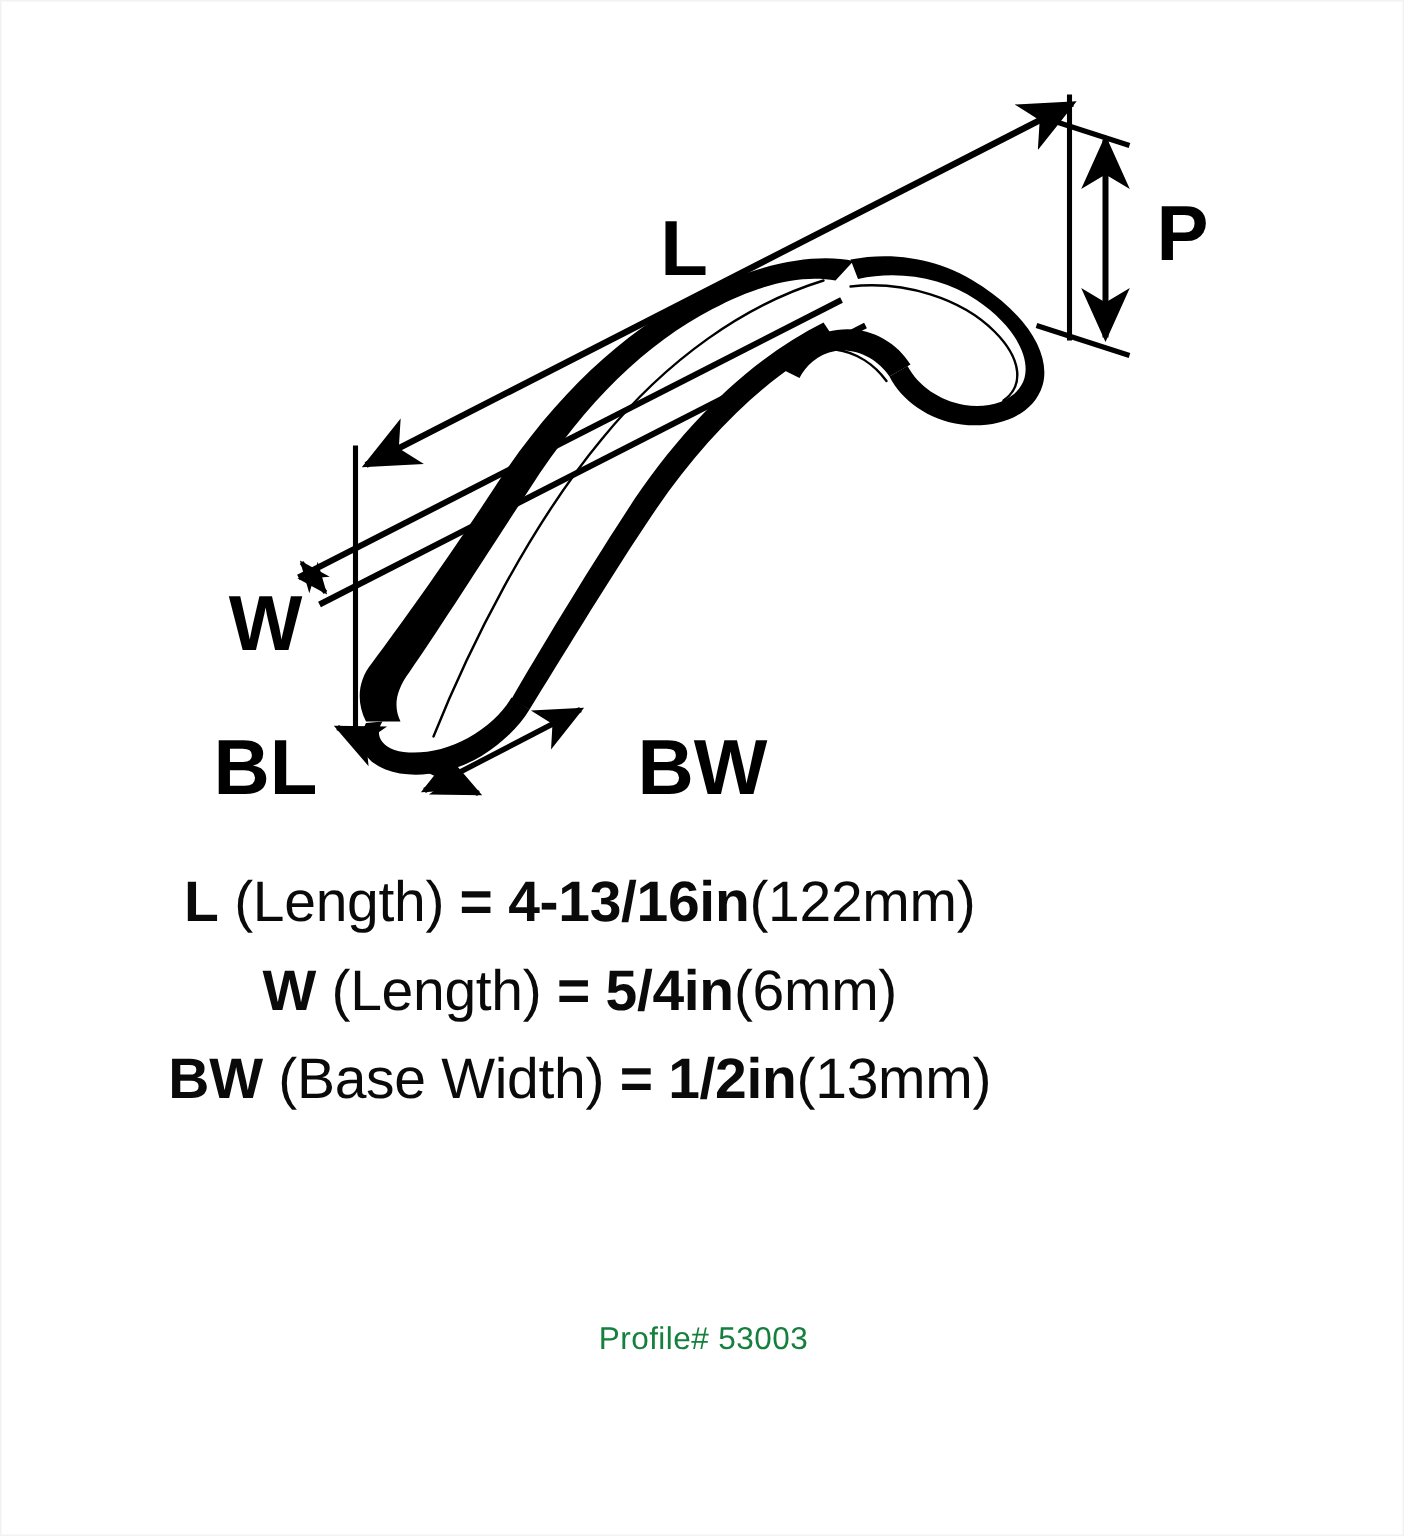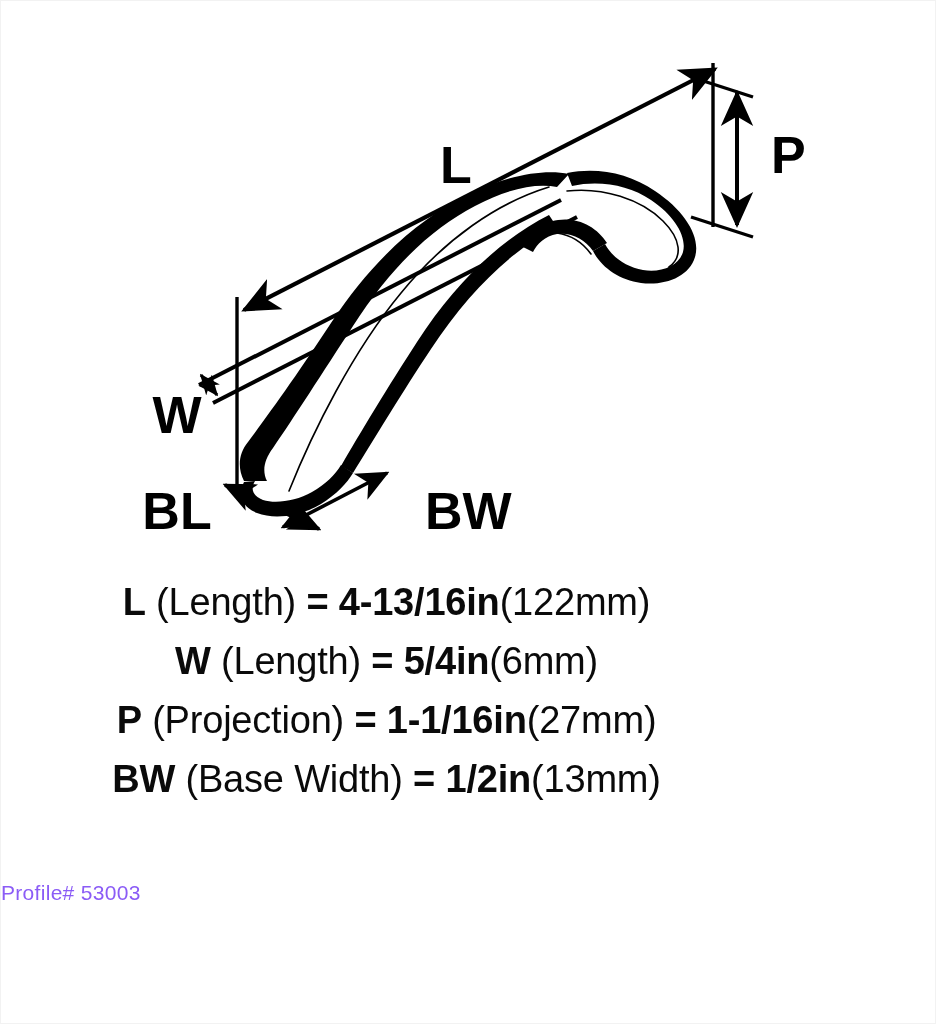--- a/index.html
+++ b/index.html
@@ -70,23 +70,23 @@
   .spec-metric {
     font-weight: normal;
   }
 
   
   #profile-footer {
     position: absolute;
     left: 0;
     top: 880px;
     width: 936px;
-    text-align: left;
+    text-align: center;
     font-size: 21px;
-    color: #8b5cf6;
+    color: #15803d;
     letter-spacing: 0.3px;
   }
 </style>
 </head>
 <body>
 
 <div id="page">
 
   <div id="drawing-area">
     <svg viewBox="0 0 936 560" xmlns="http://www.w3.org/2000/svg">
@@ -207,23 +207,20 @@
   <div id="spec-list">
 
     <div class="spec-line">
       <span class="spec-abbr">L</span><span class="spec-name"> (Length)</span><span class="spec-eq"> = </span><span class="spec-value">4-13/16in</span><span class="spec-metric">(122mm)</span>
     </div>
 
     <div class="spec-line">
       <span class="spec-abbr">W</span><span class="spec-name"> (Length)</span><span class="spec-eq"> = </span><span class="spec-value">5/4in</span><span class="spec-metric">(6mm)</span>
     </div>
 
-    <div class="spec-line">
-      <span class="spec-abbr">P</span><span class="spec-name"> (Projection)</span><span class="spec-eq"> = </span><span class="spec-value">1-1/16in</span><span class="spec-metric">(27mm)</span>
-    </div>
 
 
     <div class="spec-line">
       <span class="spec-abbr">BW</span><span class="spec-name"> (Base Width)</span><span class="spec-eq"> = </span><span class="spec-value">1/2in</span><span class="spec-metric">(13mm)</span>
     </div>
 
   </div>
 
   <div id="profile-footer">Profile# 53003</div>
 

